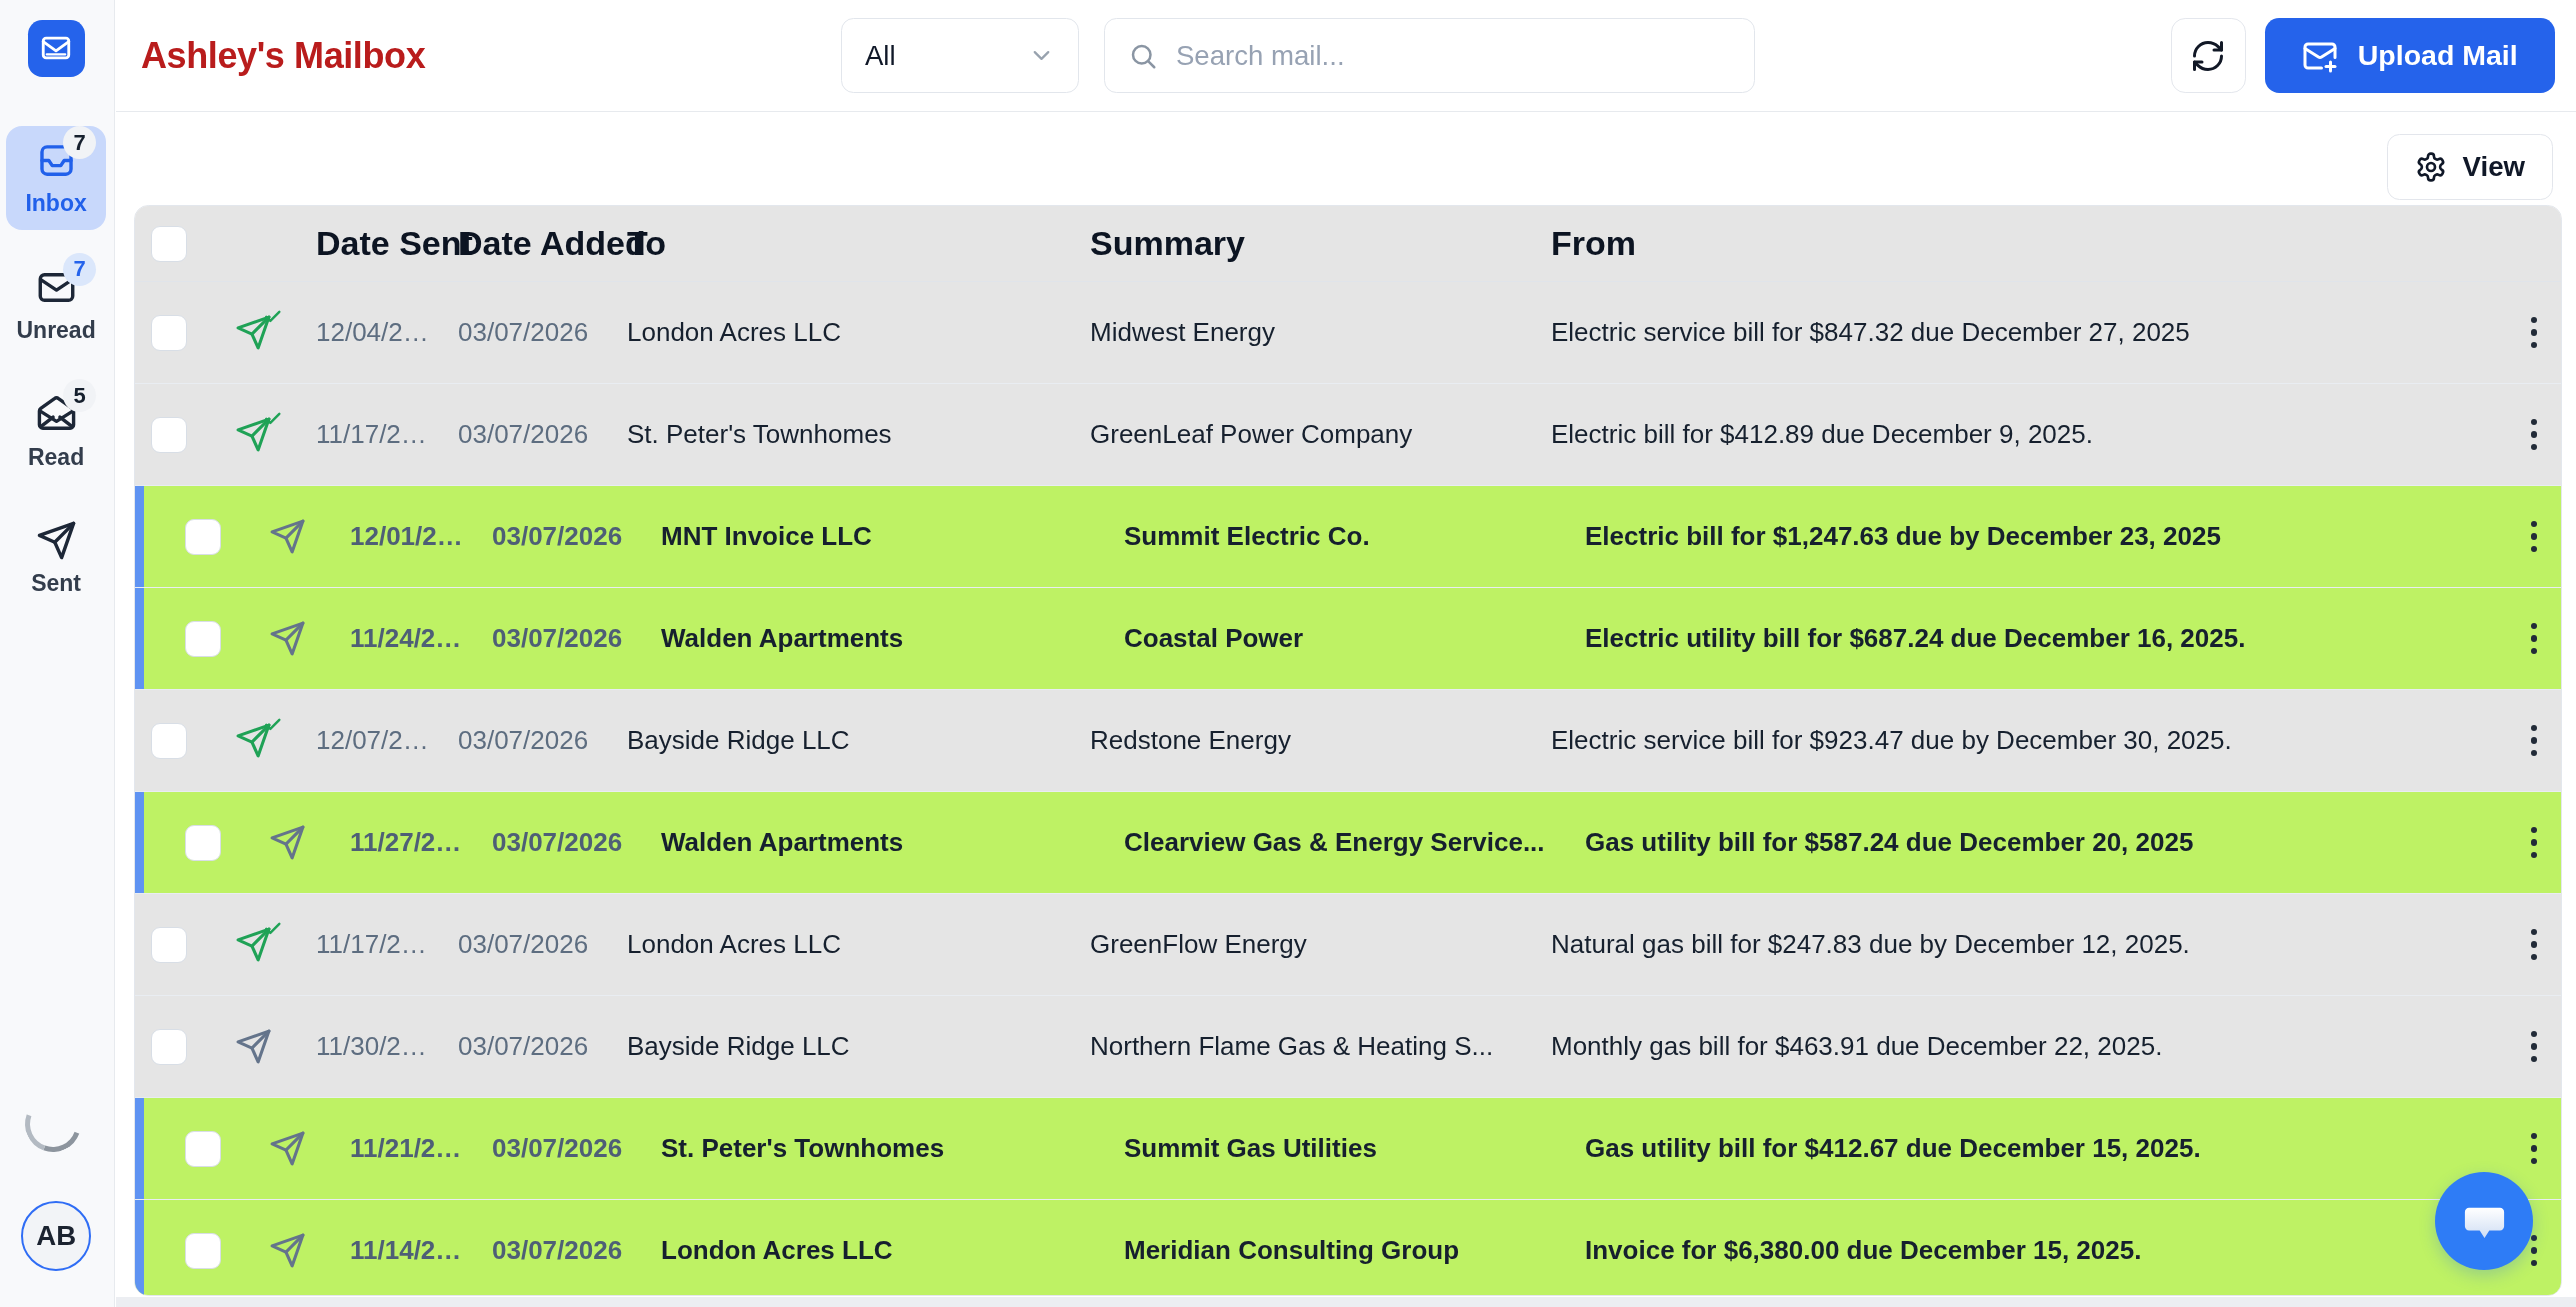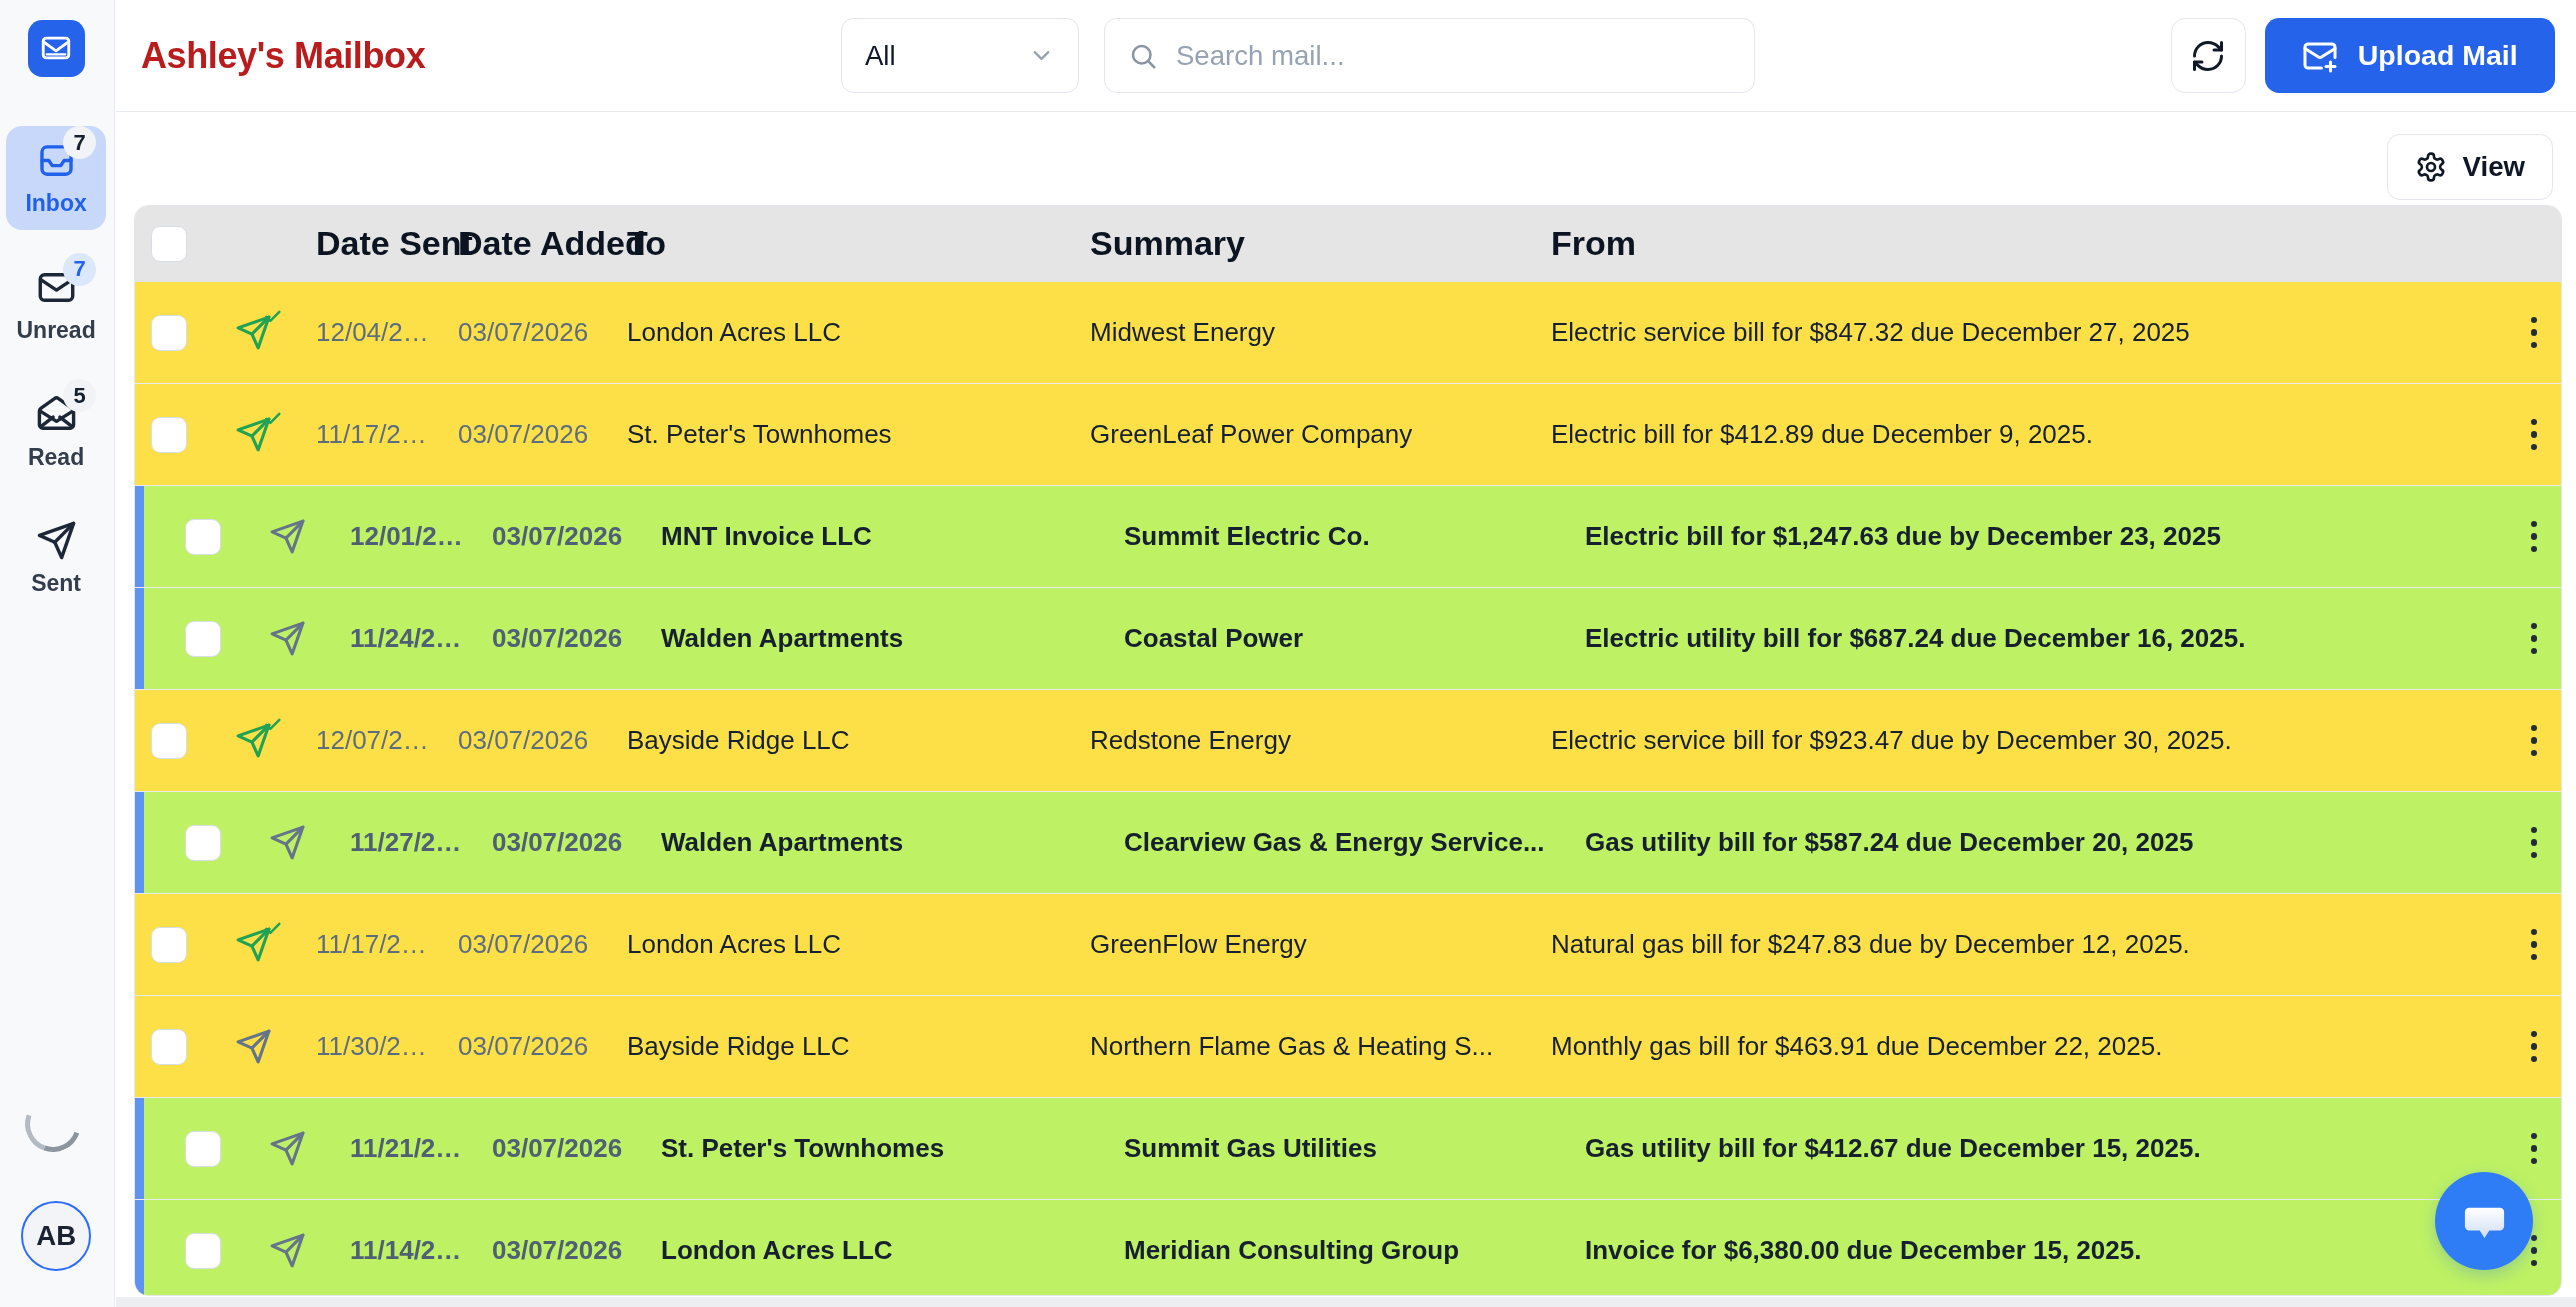--- a/index.html
+++ b/index.html
@@ -60,21 +60,21 @@
             color:#101828;font-family:"Liberation Sans",sans-serif;cursor:pointer;}
   .gear{display:flex;color:#101828;}
 
   .card{position:absolute;left:18px;right:14.2px;top:91px;bottom:12.5px;background:#fff;
         border:1.8px solid #e3e7ed;border-radius:14.2px;overflow:hidden;box-sizing:border-box;}
   .bottom-strip{position:absolute;left:0;right:0;bottom:0;height:10.7px;background:#eceef2;}
 
   .grid{display:grid;grid-template-columns:85px 78px 142px 169px 463px 461px 1fr 57px;align-items:center;}
   .thead{height:75px;background:#e5e5e5;border-bottom:1.8px solid #e0e4ea;font-size:34px;font-weight:700;color:#0c1422;}
   .th{padding-left:18px;white-space:nowrap;}
-  .trow{height:101px;border-bottom:1.8px solid #e9edf2;background:#fde047;font-size:26px;color:#16202e;cursor:pointer;}
+  .trow{height:101px;border-bottom:1.8px solid #e9edf2;background:#e5e5e5;font-size:26px;color:#16202e;cursor:pointer;}
   .trow.unread{background:#bef264;box-shadow:inset 9px 0 0 #5f93f2;font-weight:700;padding-left:34px;}
   .cell{padding-left:18px;white-space:nowrap;overflow:hidden;text-overflow:ellipsis;}
   .cell.date{color:#5d6d80;}
   .trow.unread .cell.date{color:#4e5f76;}
   .cell.summary{padding-right:14.2px;}
   .cellcb{display:flex;padding-left:16px;}
   .checkbox{width:36px;height:36px;border:1.8px solid #d8dee6;border-radius:9px;background:#fff;
             box-sizing:border-box;cursor:pointer;display:block;}
   .cellicon{display:flex;padding-left:14.2px;}
   .mailstat{position:relative;width:39px;height:39px;display:flex;align-items:center;justify-content:center;}

